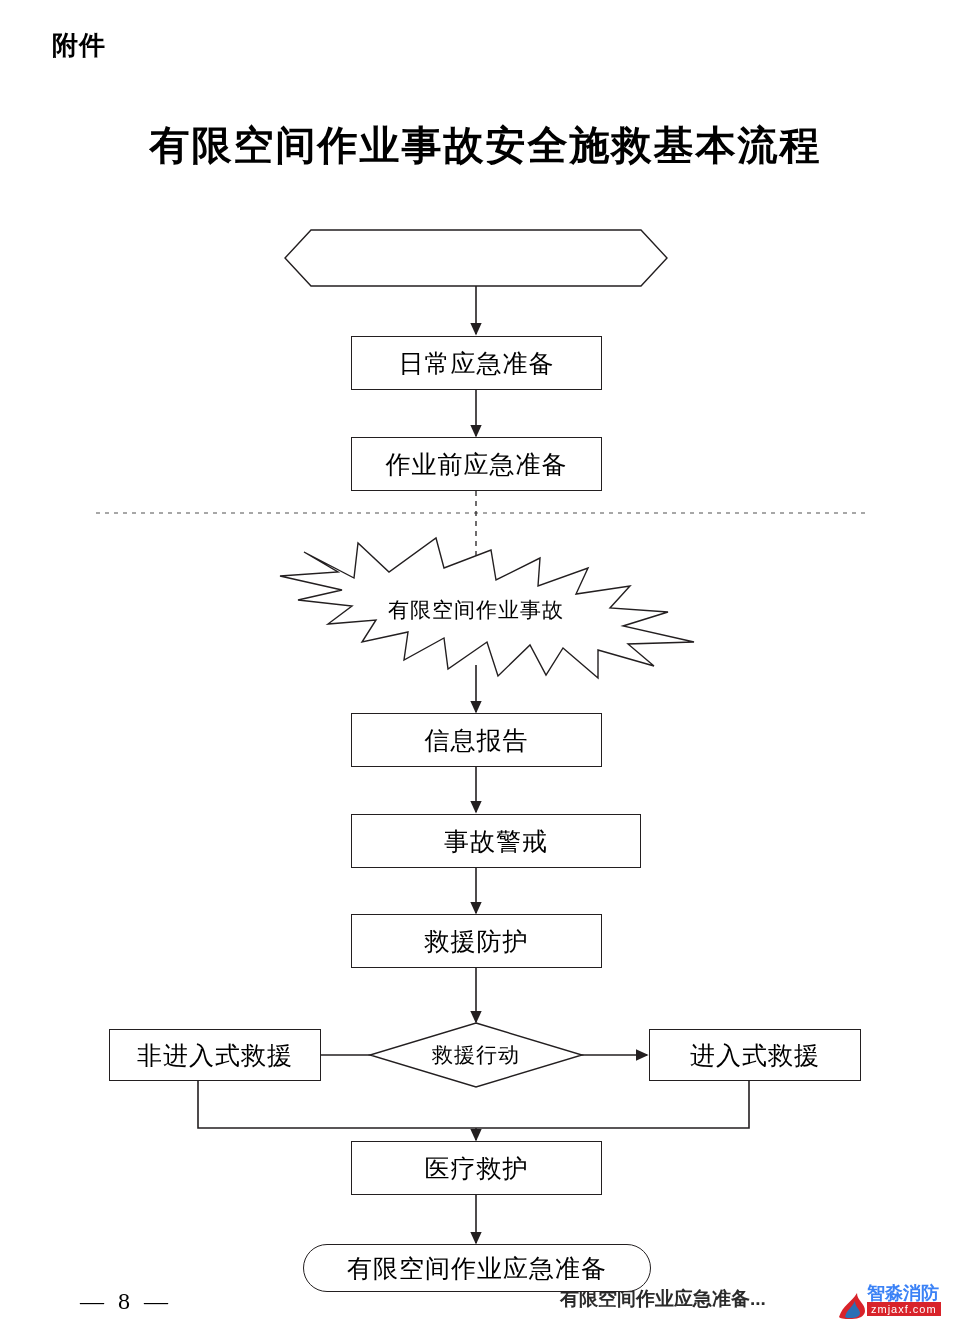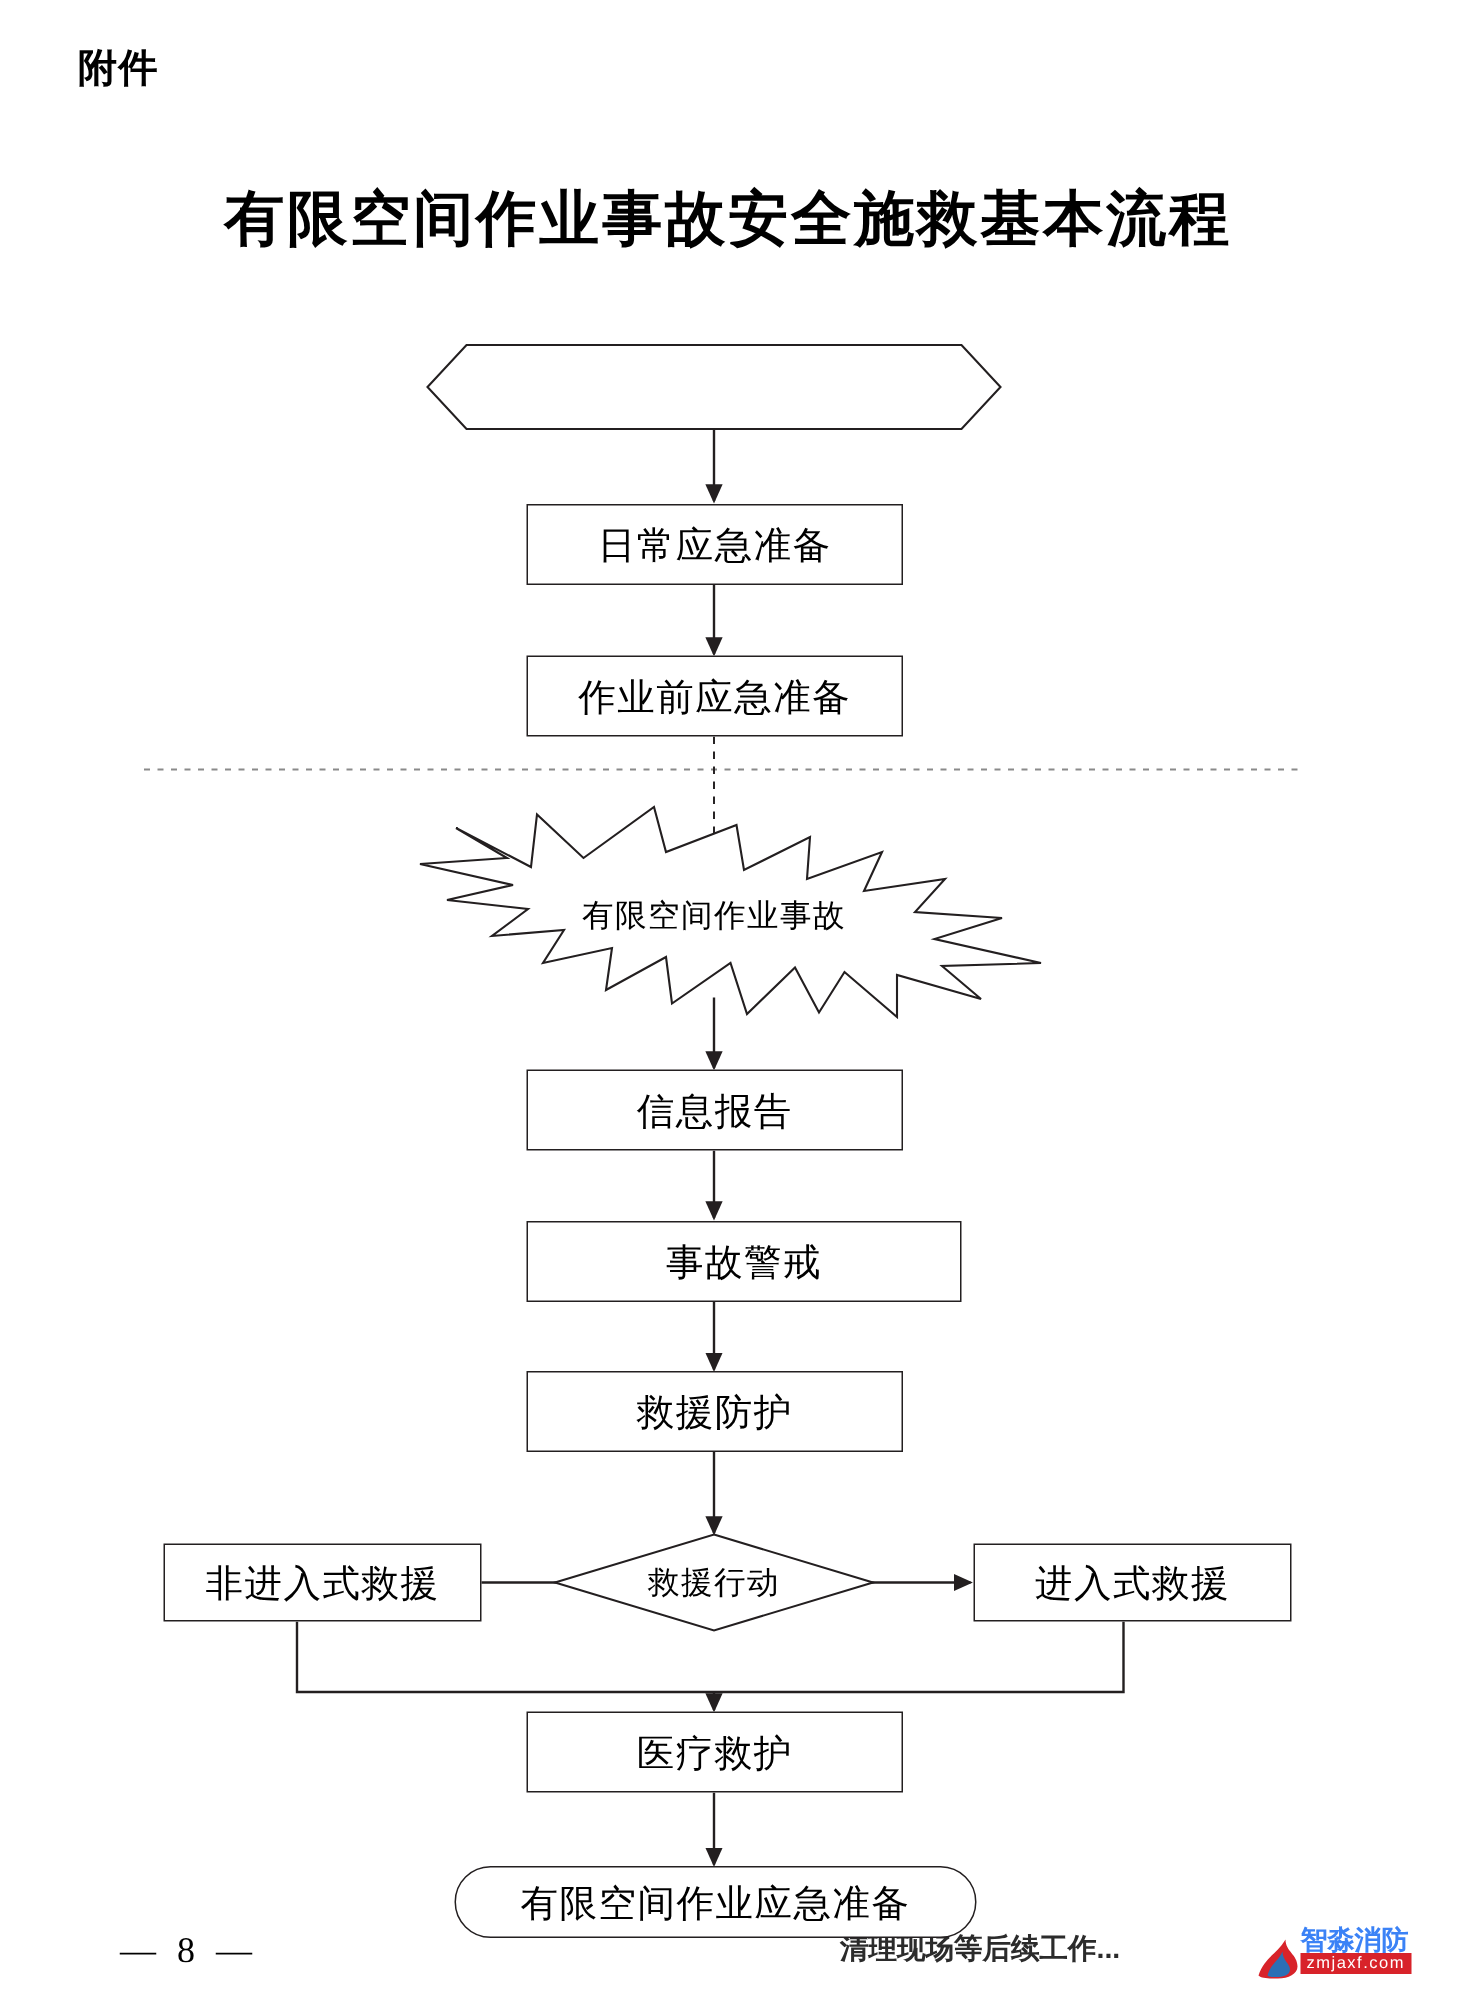--- a/index.html
+++ b/index.html
@@ -228,21 +228,21 @@
 
   <div class="node rect" style="left:351px; top:1141px; width:251px; height:54px;">
     <span>医疗救护</span>
   </div>
 
   <div class="node rect" style="left:303px; top:1244px; width:348px; height:48px; border-radius:24px;">
     <span>有限空间作业应急准备</span>
   </div>
 
   <div class="footer-page">— 8 —</div>
-  <div class="wechat">清理现场等后续工作...</div>
+  <div class="wechat">有限空间作业应急准备...</div>
 
   <div class="watermark">
     <svg class="wm-flame" width="34" height="34" viewBox="0 0 34 34">
       <path d="M4,30 C8,18 16,16 22,6 C22,14 30,16 30,24 C30,29 24,32 17,32 C11,32 6,32 4,30 z" fill="#d8232a"></path>
       <path d="M10,30 C12,22 17,21 20,14 C20,20 25,22 25,26 C25,30 20,31 16,31 C13,31 11,31 10,30 z" fill="#2b6fb5"></path>
     </svg>
     <div class="wm-title">智淼消防</div>
     <div class="wm-sub">zmjaxf.com</div>
   </div>
 

